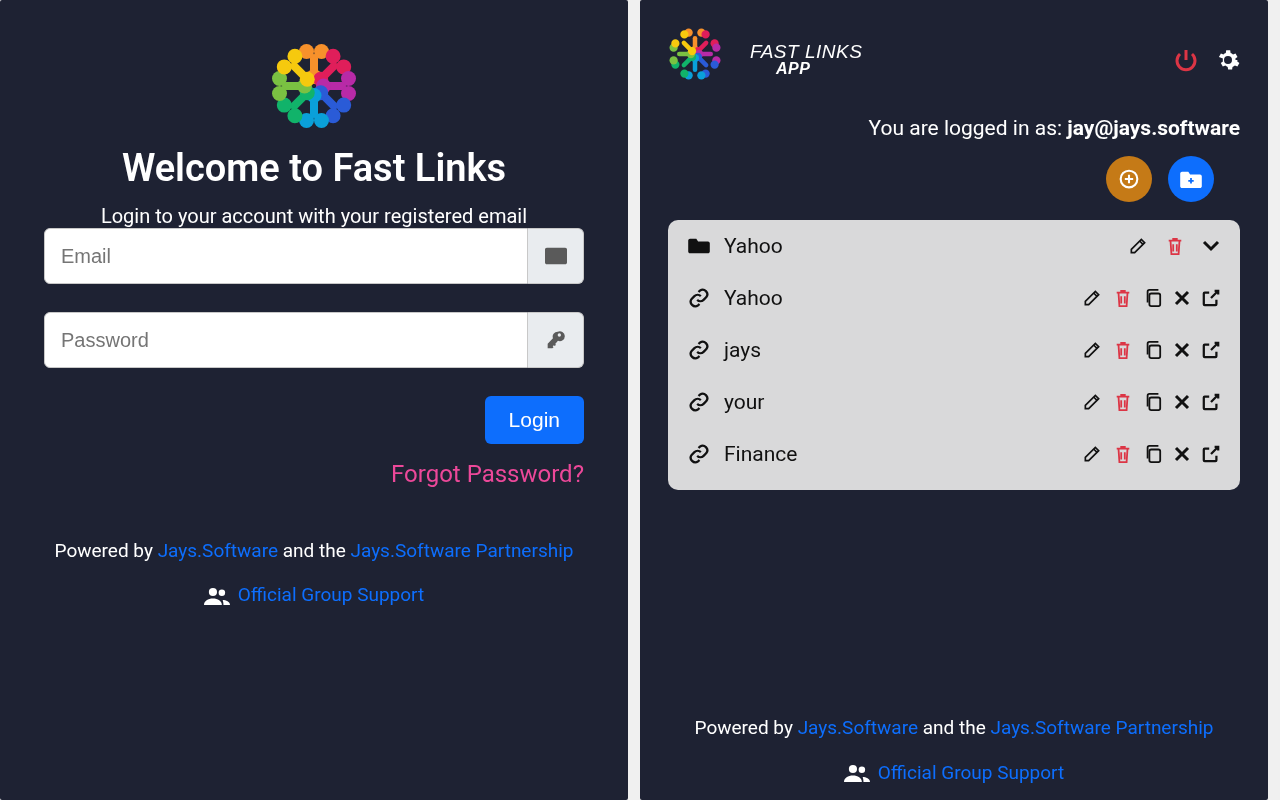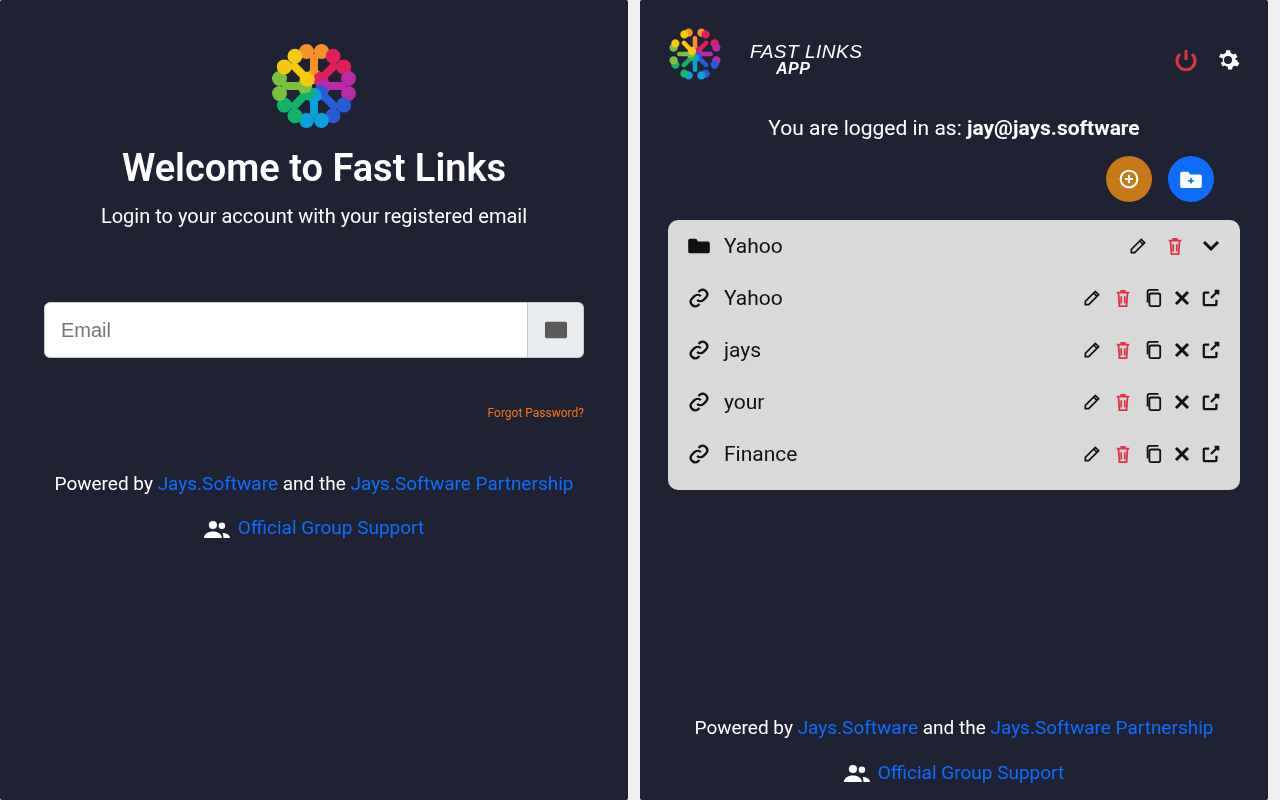--- a/index.html
+++ b/index.html
@@ -21,55 +21,55 @@
     flex-direction: column;
   }
   .pane-left { width: 628px; height: 800px; align-items:center; }
   .pane-right { width: 628px; height: 800px; }
 
   
   .logo-wrap { display:flex; flex-direction:column; align-items:center; margin-top:8px; }
   .title { font-size: 38px; font-weight: 600; margin-top: 18px; text-align:center;}
   .subtitle { font-size: 20px; margin-top: 14px; }
 
-  .form { width: 540px; margin-top: 74px; }
+  .form { width: 540px; }
   .input-group { display:flex; margin-bottom: 28px; }
   .input-group input {
     flex:1; height:56px; border:1px solid #c8c8c8; border-radius:6px 0 0 6px;
     padding:0 16px; font-size:20px; color:#595959;
   }
   .input-addon {
     width:56px; height:56px; background:#e9ecef; border:1px solid #c8c8c8; border-left:none;
     border-radius:0 6px 6px 0; display:flex; align-items:center; justify-content:center;
     color:#5a5a5a;
   }
   .login-btn {
     float:right; background:#0d6efd; color:#fff; border:none; border-radius:6px;
     padding:12px 24px; font-size:21px; cursor:pointer;
   }
   .forgot { clear:both; text-align:right; padding-top:16px;}
-  .forgot a { color:#f97316; text-decoration:none; font-size:12px;}
+  .forgot a { color:#ec4899; text-decoration:none; font-size:24px;}
   .footer { text-align:center; font-size:19px; margin-top:48px; line-height:1.6;}
   .footer a { color:#0d6efd; text-decoration:none;}
   .footer .support-row { margin-top:14px; display:flex; align-items:center; justify-content:center; gap:8px;}
 
   
   .topbar { display:flex; align-items:center; }
   .brand { display:flex; align-items:center; gap:10px;}
   .brand-text { 
     font-family: Impact, "Arial Black", sans-serif; 
     font-style: italic;
     line-height: 0.95; 
     font-size: 19px; 
     letter-spacing: 0.5px;
     color: #fff;
   }
   .brand-text .app-word { font-size: 16px; padding-left: 26px; display:block;font-weight:bold; }
   .top-actions { margin-left:auto; display:flex; gap:18px; align-items:center;}
-  .logged-in-row { text-align:center; margin-top:20px; font-size:21px;}
+  .logged-in-row { text-align:right; margin-top:20px; font-size:21px;}
   .logged-in-row b { font-weight:700;}
   .action-buttons { display:flex; justify-content:flex-end; gap:16px; margin-top:16px; padding-right:26px;}
   .circle-btn { width:46px; height:46px; border-radius:50%; display:flex; align-items:center; justify-content:center; cursor:pointer; border:none;}
   .circle-btn.orange { background:#c57a17;}
   .circle-btn.blue { background:#0d6efd;}
 
   .folders { margin-top:18px; display:flex; flex-direction:column; gap:12px;}
   .folder { background:#d9d9da; border-radius:10px; color:#111; overflow:hidden;}
   .folder-header { display:flex; align-items:center; padding:14px 20px; font-size:21px;}
   .folder-header .name { margin-left:14px;}
@@ -157,20 +157,29 @@
 
   <div class="form">
     <div class="input-group">
       <input placeholder="Email" style="">
       <div class="input-addon">
         <svg width="22" height="18" viewBox="0 0 24 18" fill="currentColor">
             <path d="M2 0h20c1.1 0 2 .9 2 2v14c0 1.1-.9 2-2 2H2c-1.1 0-2-.9-2-2V2C0 .9.9 0 2 0zm10 9L2 2.5V2l10 6.5L22 2v.5L12 9z"></path>
           </svg>
       </div>
     </div>
+    <div class="input-group">
+      <input type="password" placeholder="Password" style="">
+      <div class="input-addon">
+        <svg width="20" height="20" viewBox="0 0 24 24" fill="currentColor">
+            <path d="M14 2a6 6 0 0 0-5.65 8L2 16.35V22h5.65l1.4-1.4-1-1 1.45-1.45 1 1L12 17.65l-1-1L14.35 13A6 6 0 1 0 14 2zm2 6a2 2 0 1 1 0-4 2 2 0 0 1 0 4z"></path>
+          </svg>
+      </div>
+    </div>
+    <button class="login-btn">Login</button>
     <div class="forgot">
       <a href="#">Forgot Password?</a>
     </div>
   </div>
 
   <div class="footer">
     <div>
       <span>Powered by </span>
       <a href="#">Jays.Software</a>
       <span> and the </span>

